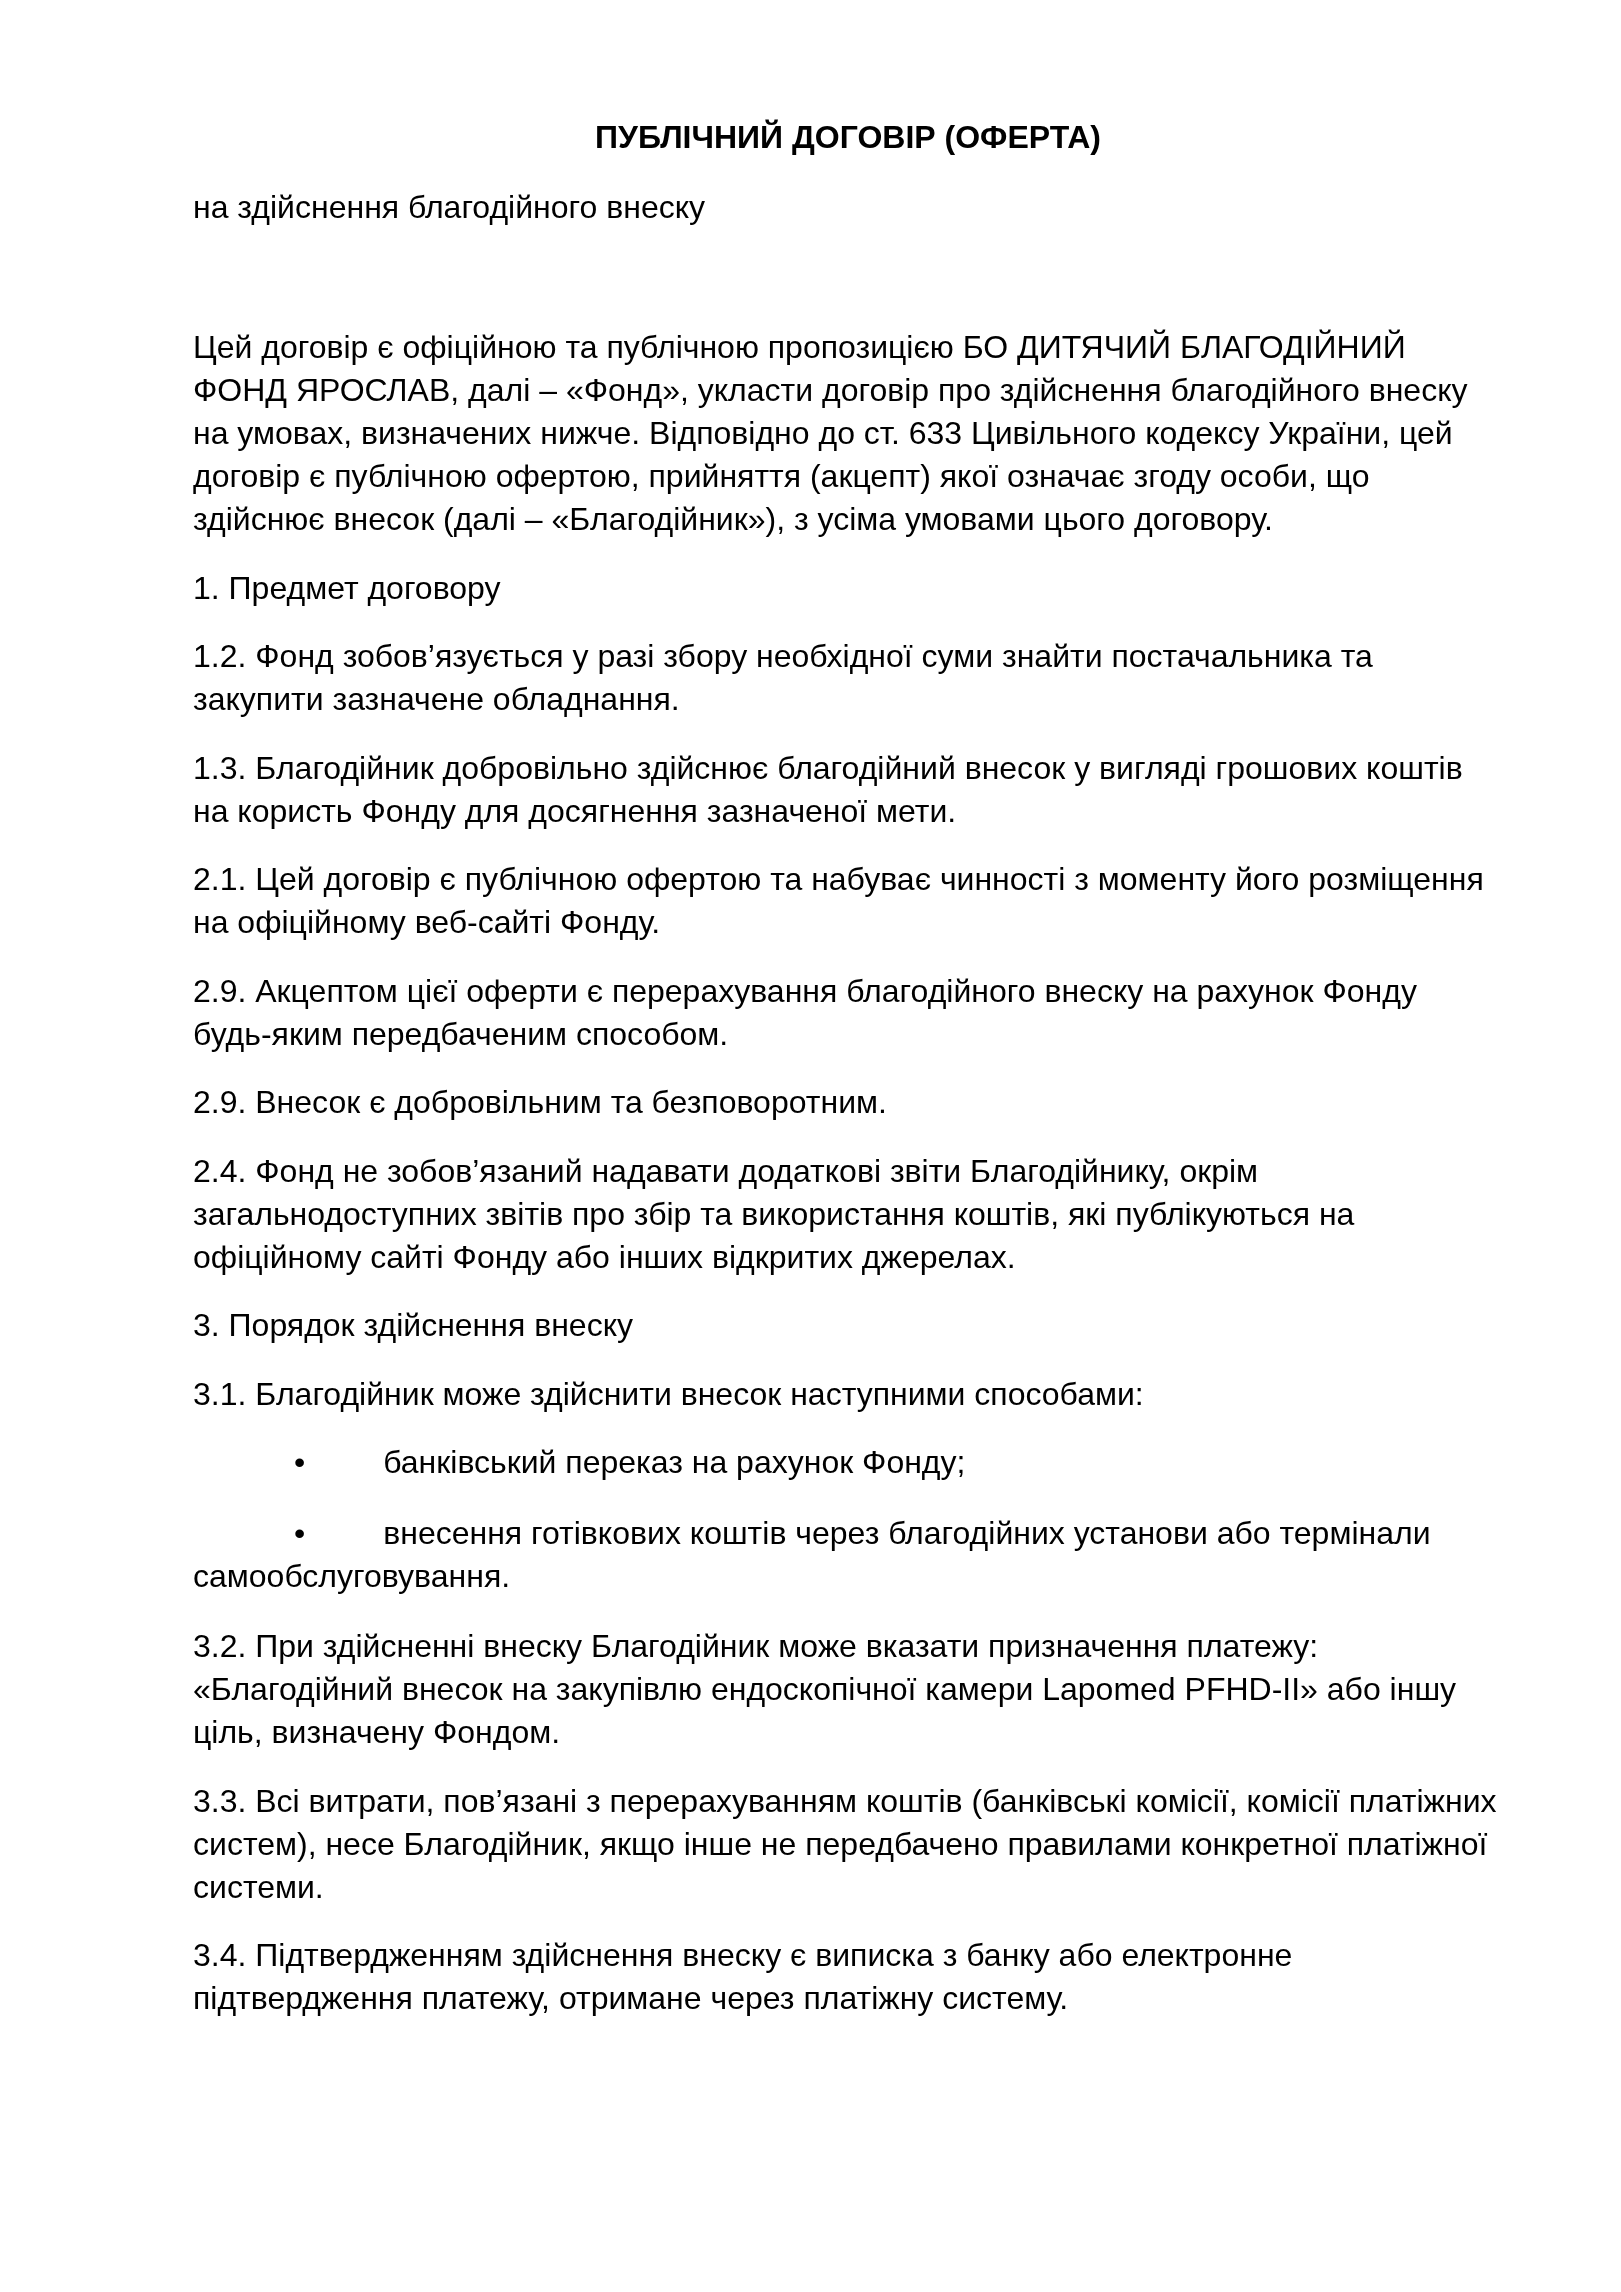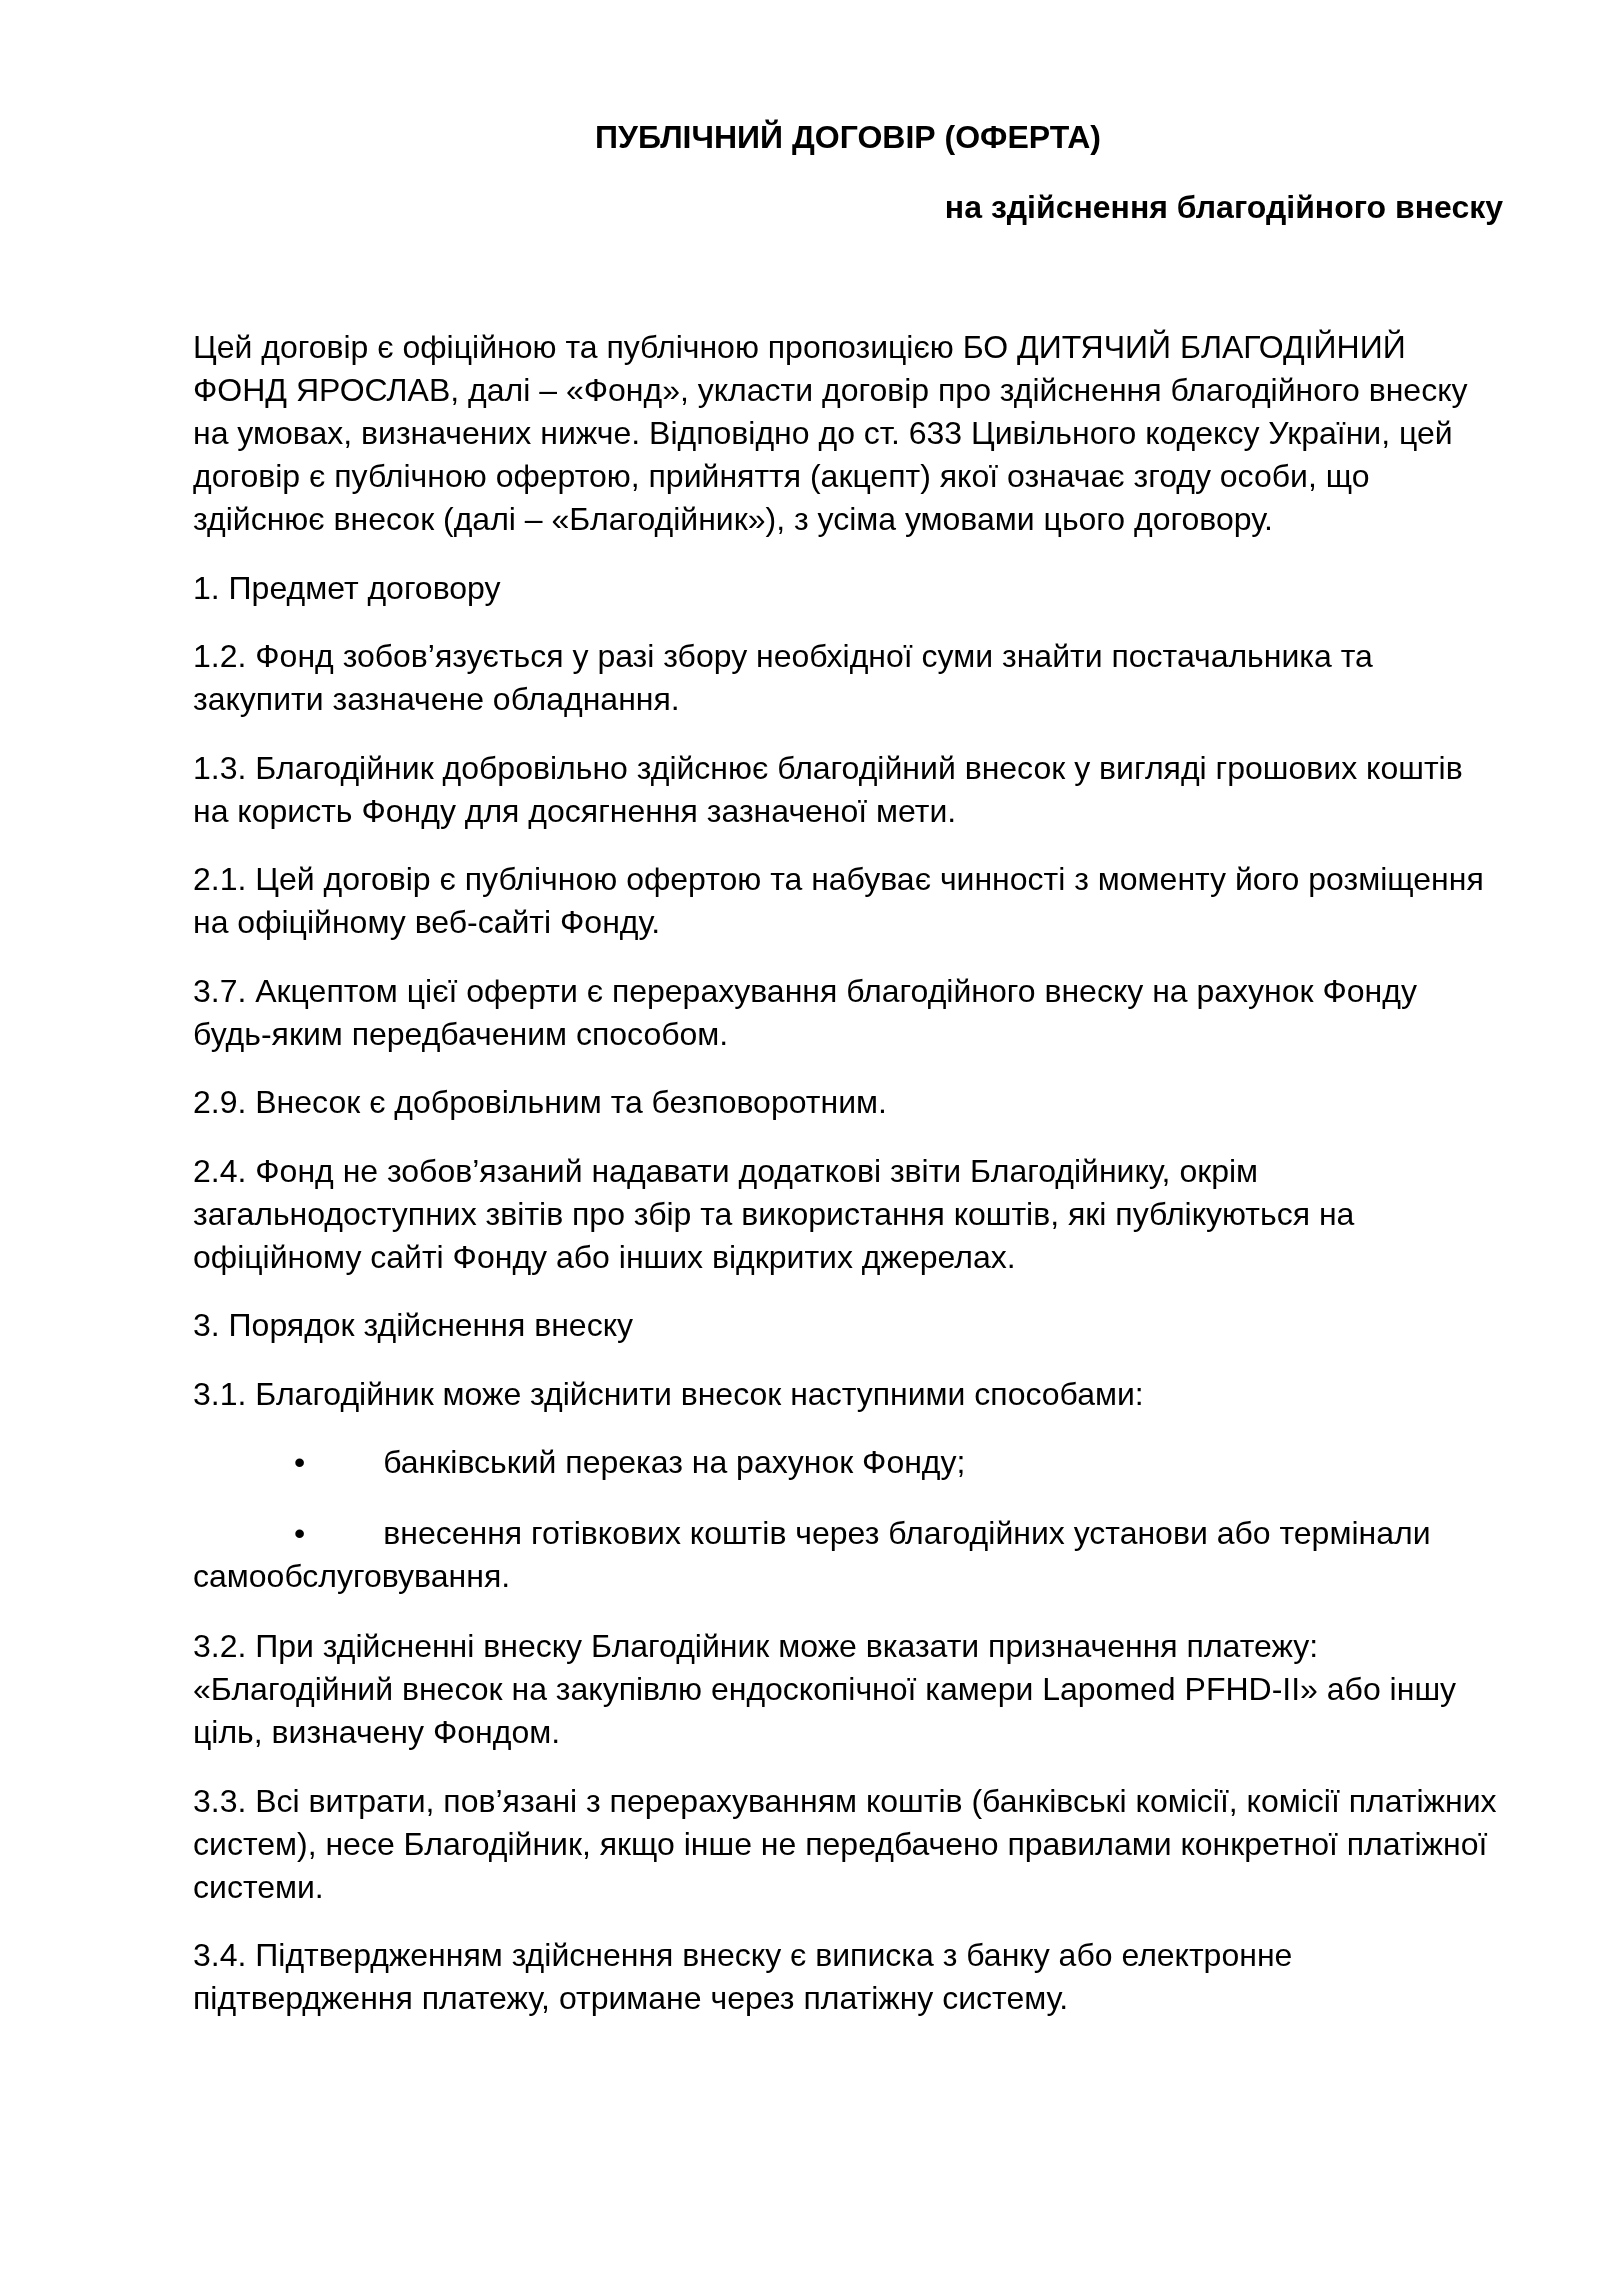--- a/index.html
+++ b/index.html
@@ -19,22 +19,22 @@
     line-height: 43px;
     padding: 116px 118px 39px 193px;
     overflow: hidden;
   }
   .doc-title {
     text-align: center;
     font-weight: bold;
     margin: 0 0 27.4px 0;
   }
   .doc-subtitle {
-    text-align: right;
-    font-weight: bold;
+    text-align: left;
+    font-weight: normal;
     margin: 0 0 97px 0;
   }
   p.para, p.heading {
     margin: 0 0 25.5px 0;
     font-weight: normal;
   }
   p.bullet {
     margin: 0 0 27.4px 0;
     text-indent: 101px; 
   }
@@ -57,21 +57,21 @@
   <p class="heading">1. Предмет договору</p>
 
 
   <p class="para">1.2. Фонд зобов’язується у разі збору необхідної суми знайти постачальника та закупити зазначене обладнання.</p>
 
   <p class="para">1.3. Благодійник добровільно здійснює благодійний внесок у вигляді грошових коштів на користь Фонду для досягнення зазначеної мети.</p>
 
 
   <p class="para">2.1. Цей договір є публічною офертою та набуває чинності з моменту його розміщення на офіційному веб-сайті Фонду.</p>
 
-  <p class="para">3.7. Акцептом цієї оферти є перерахування благодійного внеску на рахунок Фонду будь-яким передбаченим способом.</p>
+  <p class="para">2.9. Акцептом цієї оферти є перерахування благодійного внеску на рахунок Фонду будь-яким передбаченим способом.</p>
 
   <p class="para">2.9. Внесок є добровільним та безповоротним.</p>
 
   <p class="para">2.4. Фонд не зобов’язаний надавати додаткові звіти Благодійнику, окрім загальнодоступних звітів про збір та використання коштів, які публікуються на офіційному сайті Фонду або інших відкритих джерелах.</p>
 
   <p class="heading">3. Порядок здійснення внеску</p>
 
   <p class="para">3.1. Благодійник може здійснити внесок наступними способами:</p>
 
   <p class="bullet"><span>•</span><span class="bullet-gap"></span><span>банківський переказ на рахунок Фонду;</span></p>

